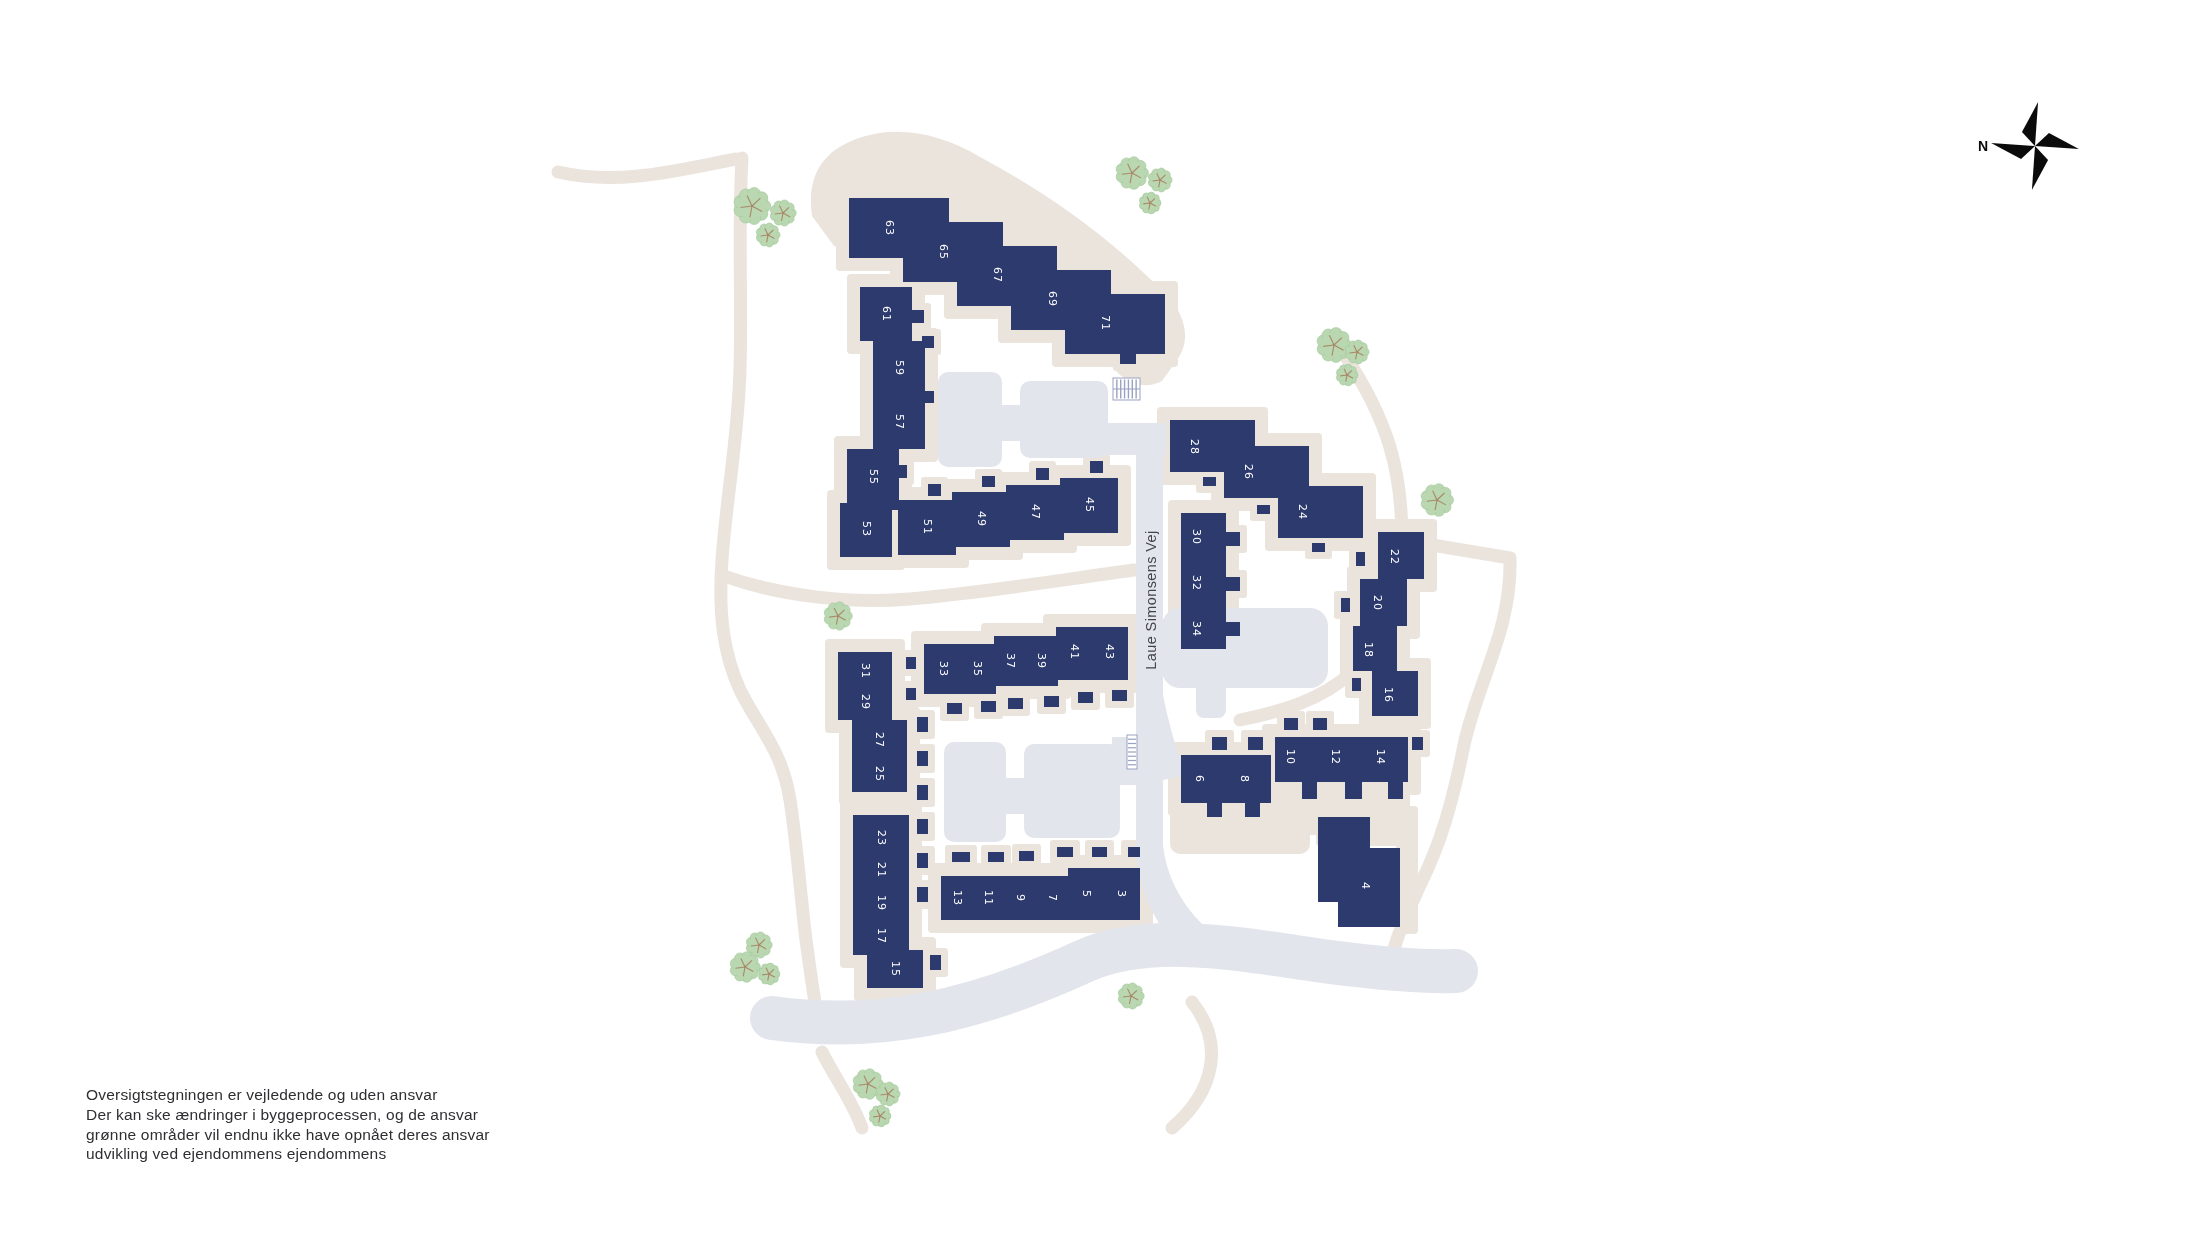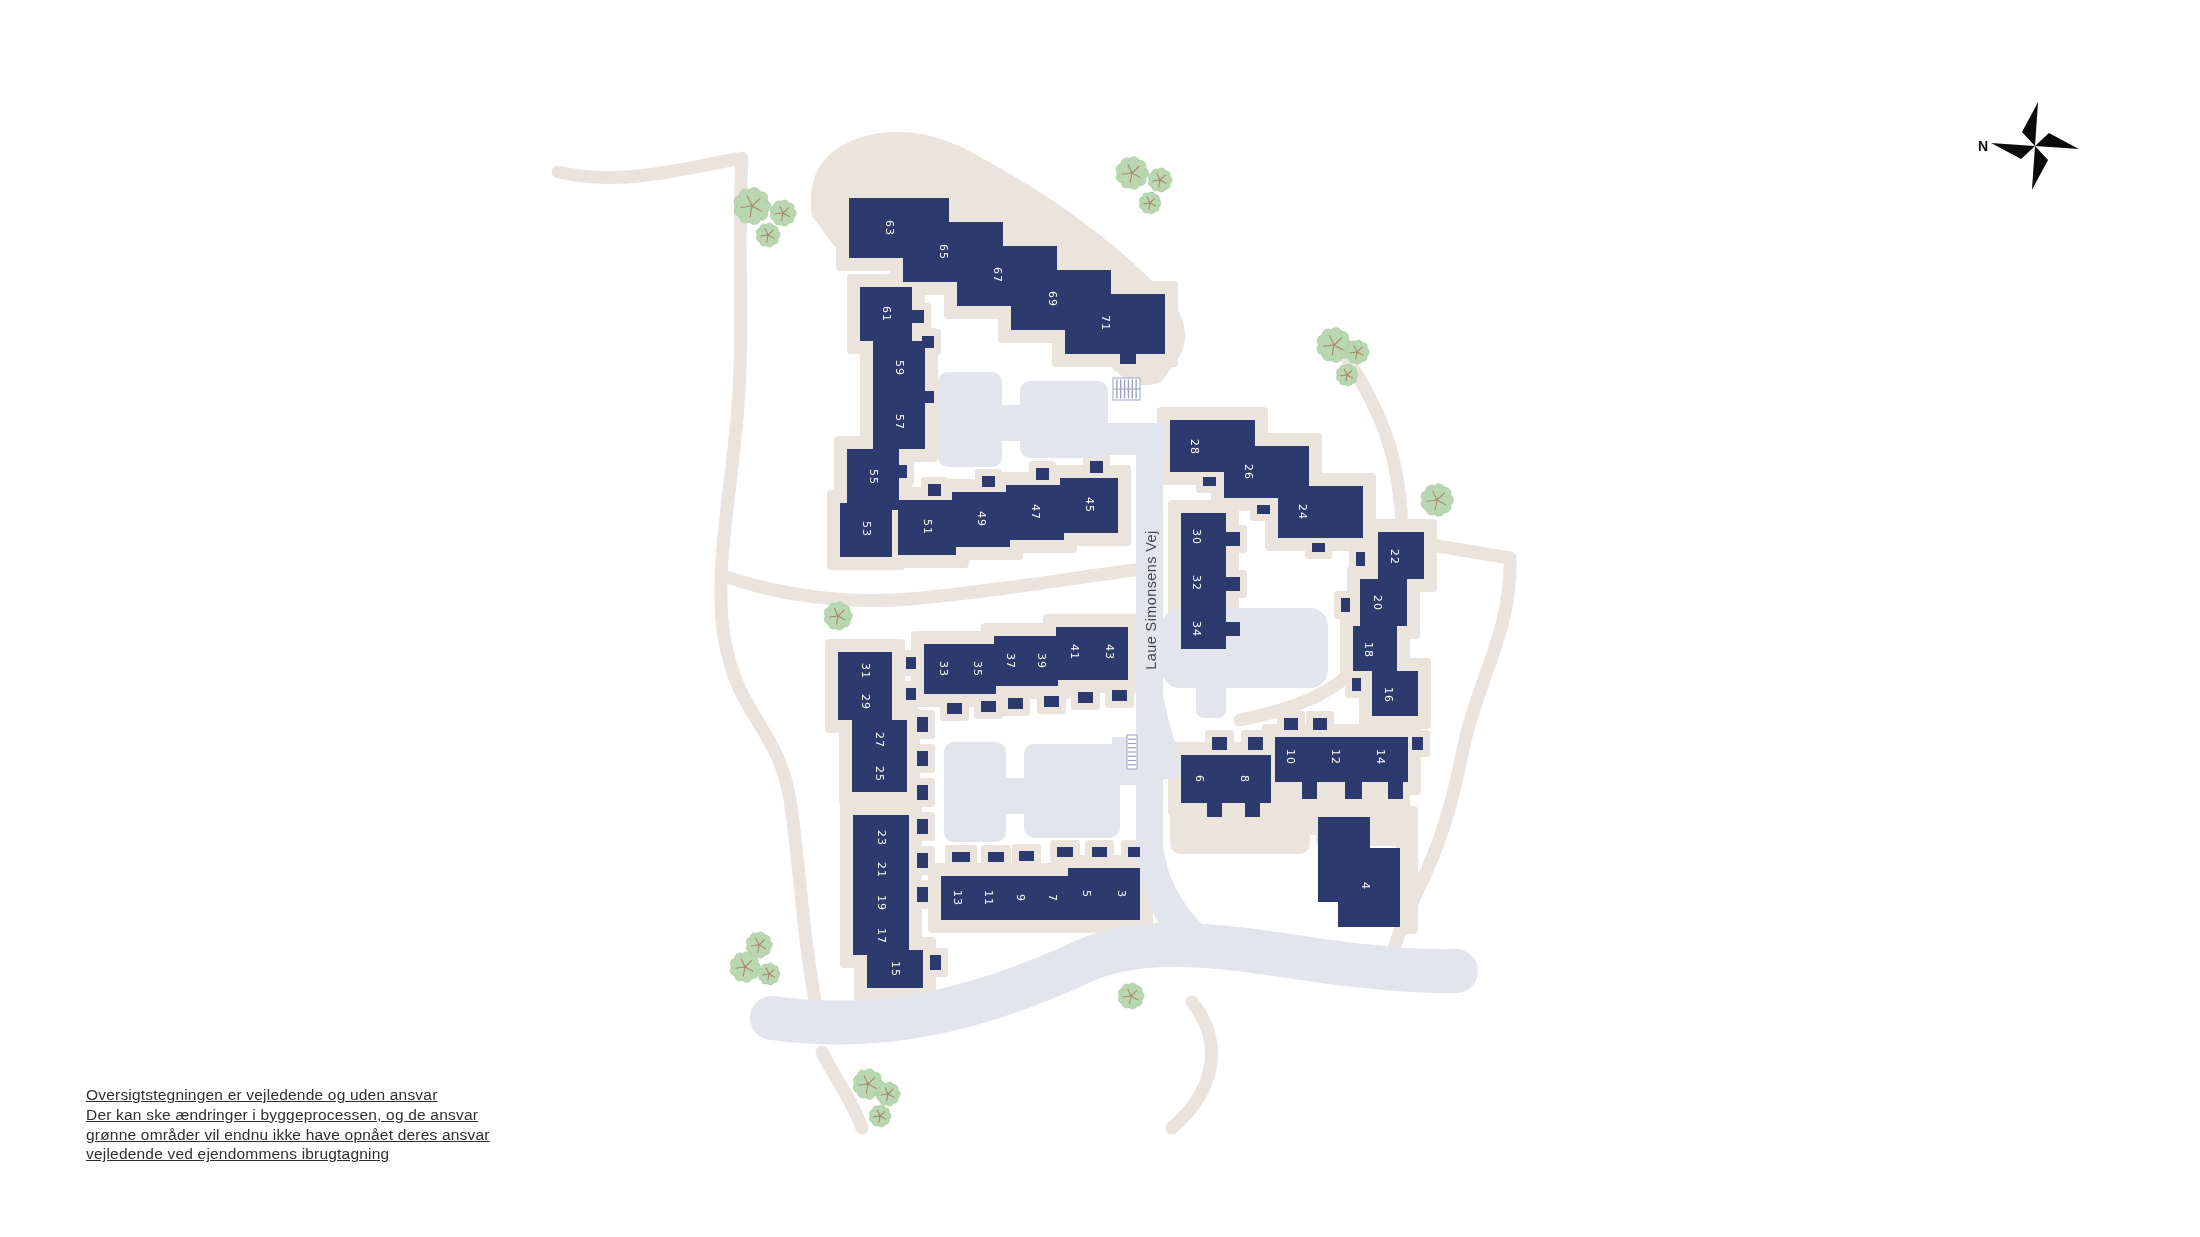--- a/index.html
+++ b/index.html
@@ -11,21 +11,20 @@
   }
   .stage { position: relative; width: 2200px; height: 1237px; }
   svg.site { position: absolute; left: 0; top: 0; }
   .disclaimer {
     position: absolute;
     left: 86px; top: 1085px;
     font-size: 15.5px;
     line-height: 1.28;
     color: #2f2f33;
     letter-spacing: 0.2px;
-    text-decoration: underline;
   }
   .bnum {
     font-family: "DejaVu Sans", sans-serif;
     font-size: 11px;
     fill: #ffffff;
     letter-spacing: 1px;
   }
   .street-text {
     font-family: "Liberation Sans", sans-serif;
     font-size: 14.5px;
@@ -726,16 +725,16 @@
         <path d="M 0,0 L -13,14 L -44,0 Z"></path>
       </g>
       <text class="compass-n" x="-47" y="5" text-anchor="end" transform="rotate(-4)">N</text>
     </g>
   </svg>
 
   <div class="disclaimer">
     <div>Oversigtstegningen er vejledende og uden ansvar</div>
     <div>Der kan ske ændringer i byggeprocessen, og de ansvar</div>
     <div>grønne områder vil endnu ikke have opnået deres ansvar</div>
-    <div>vejledende ved ejendommens ibrugtagning</div>
+    <div>udvikling ved ejendommens ejendommens</div>
   </div>
 
 </div>
 
 </body></html>

